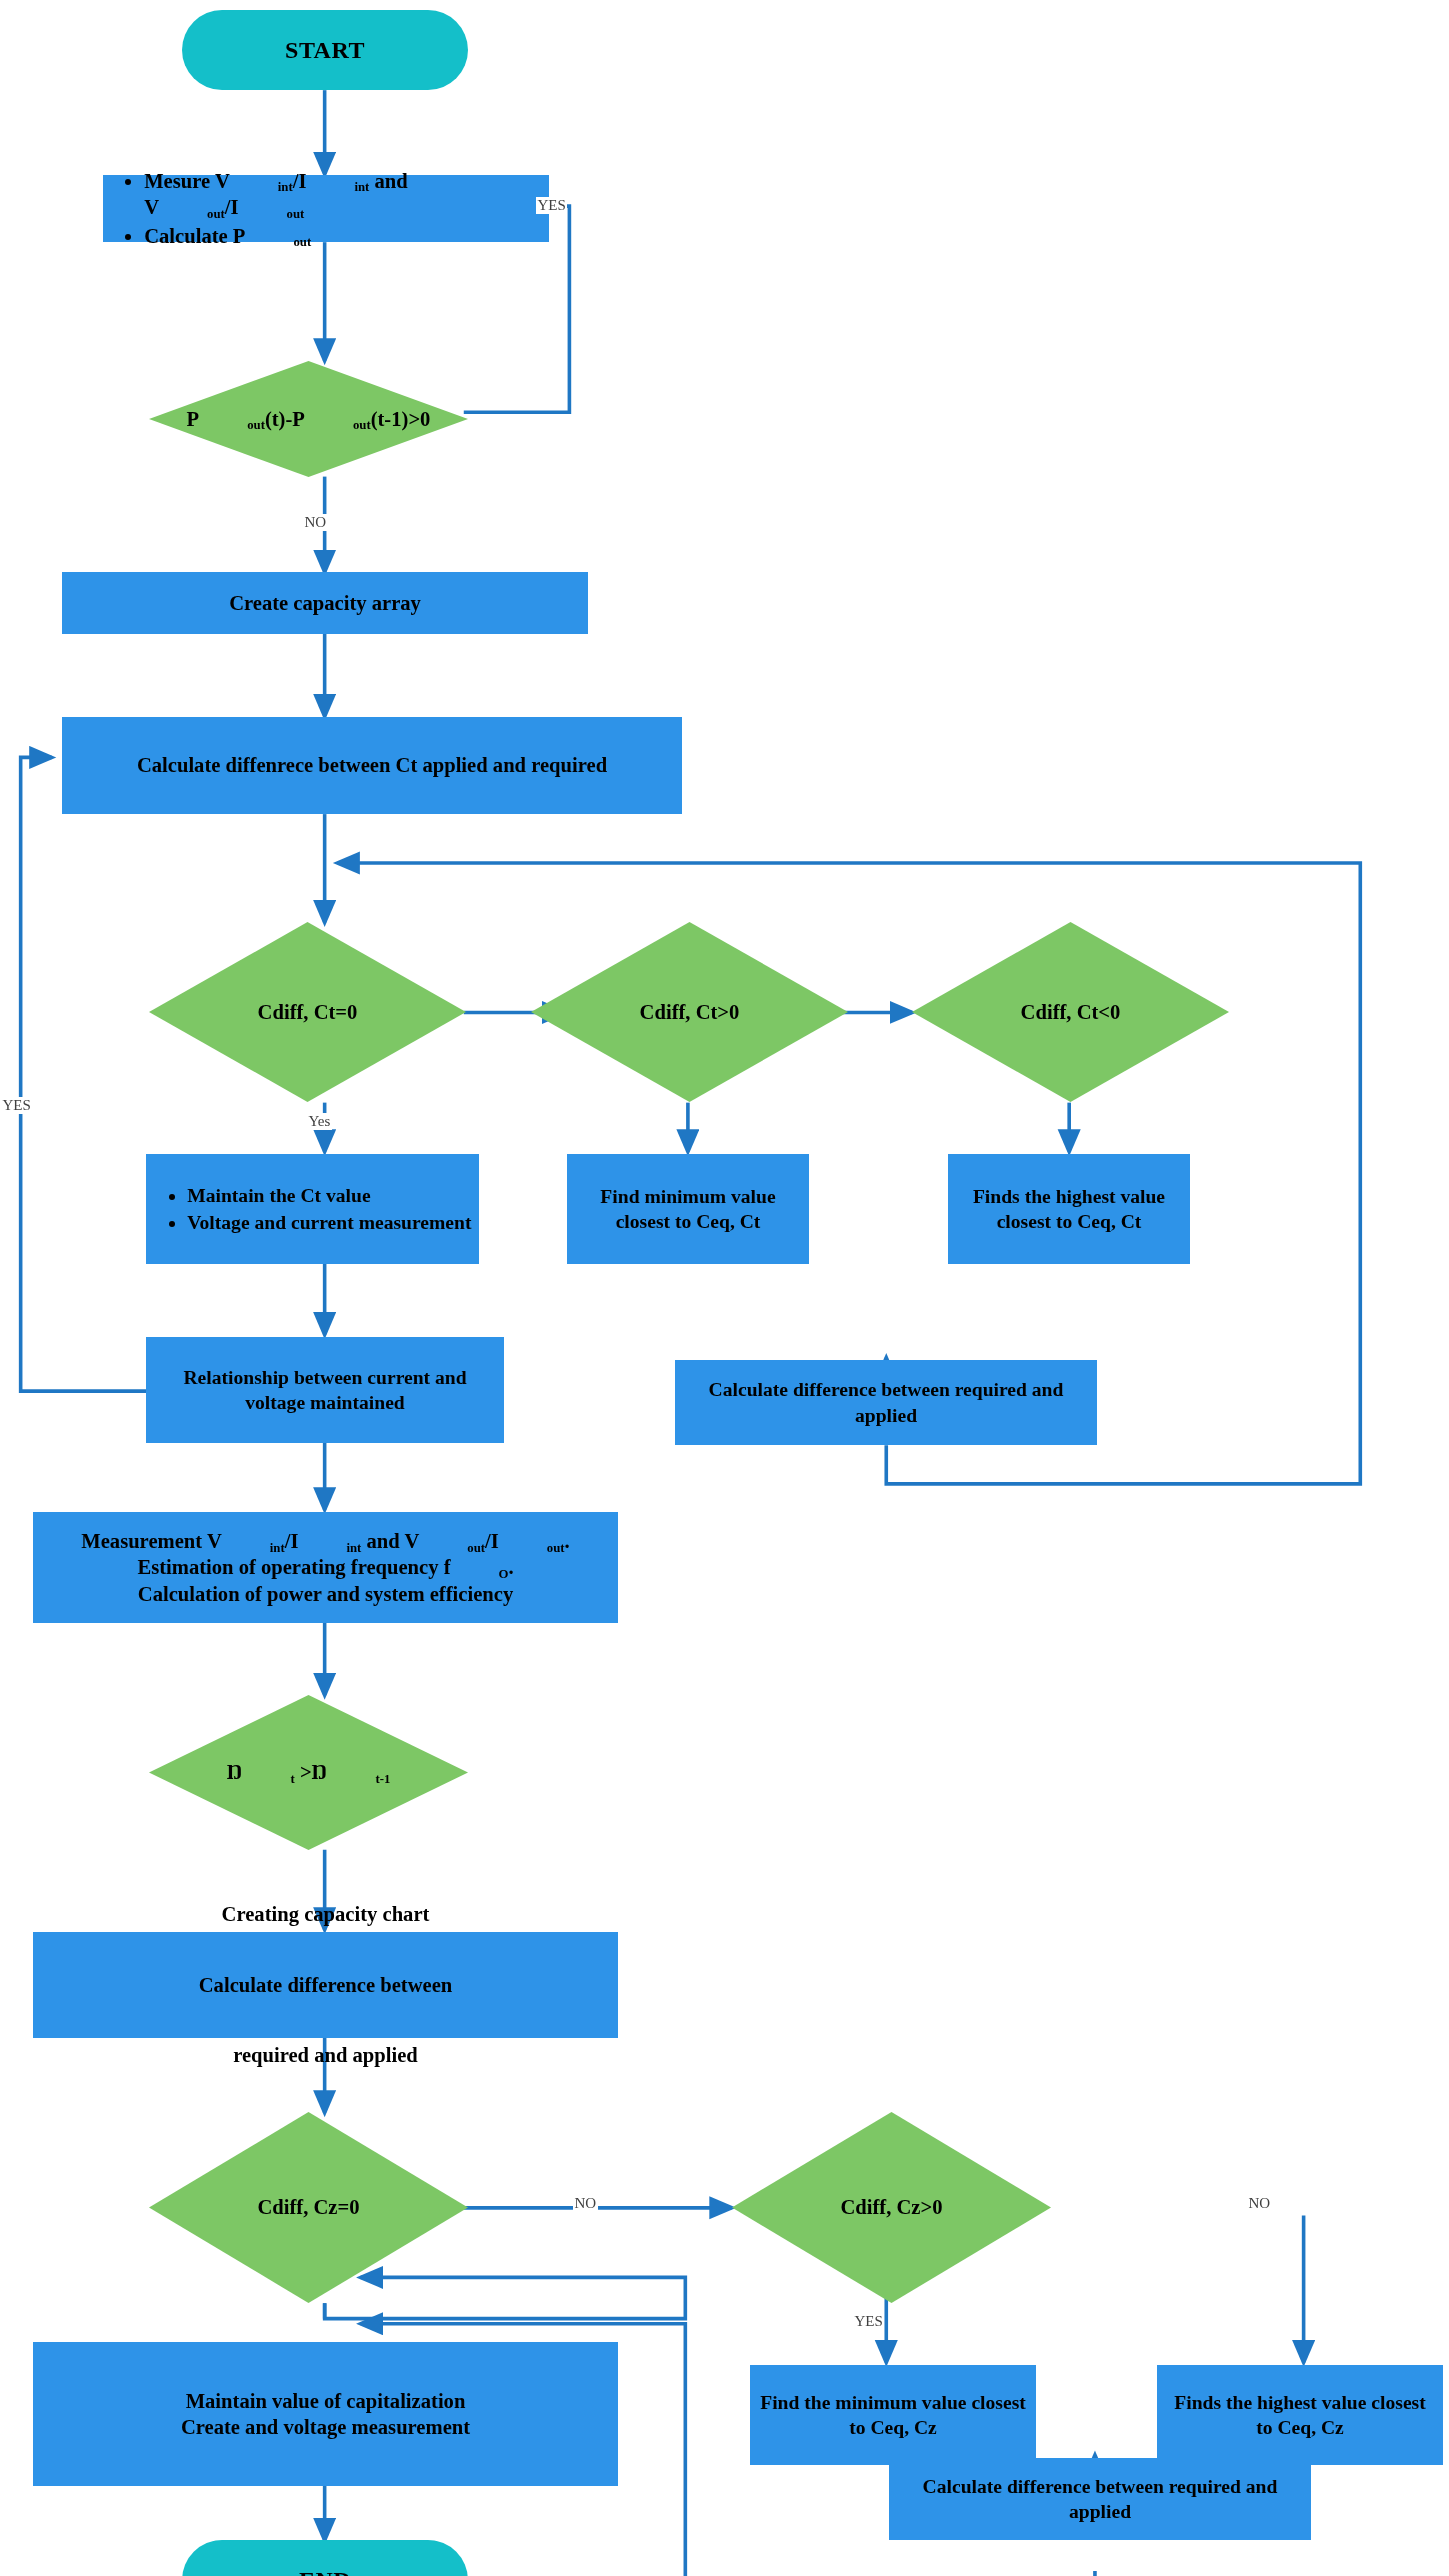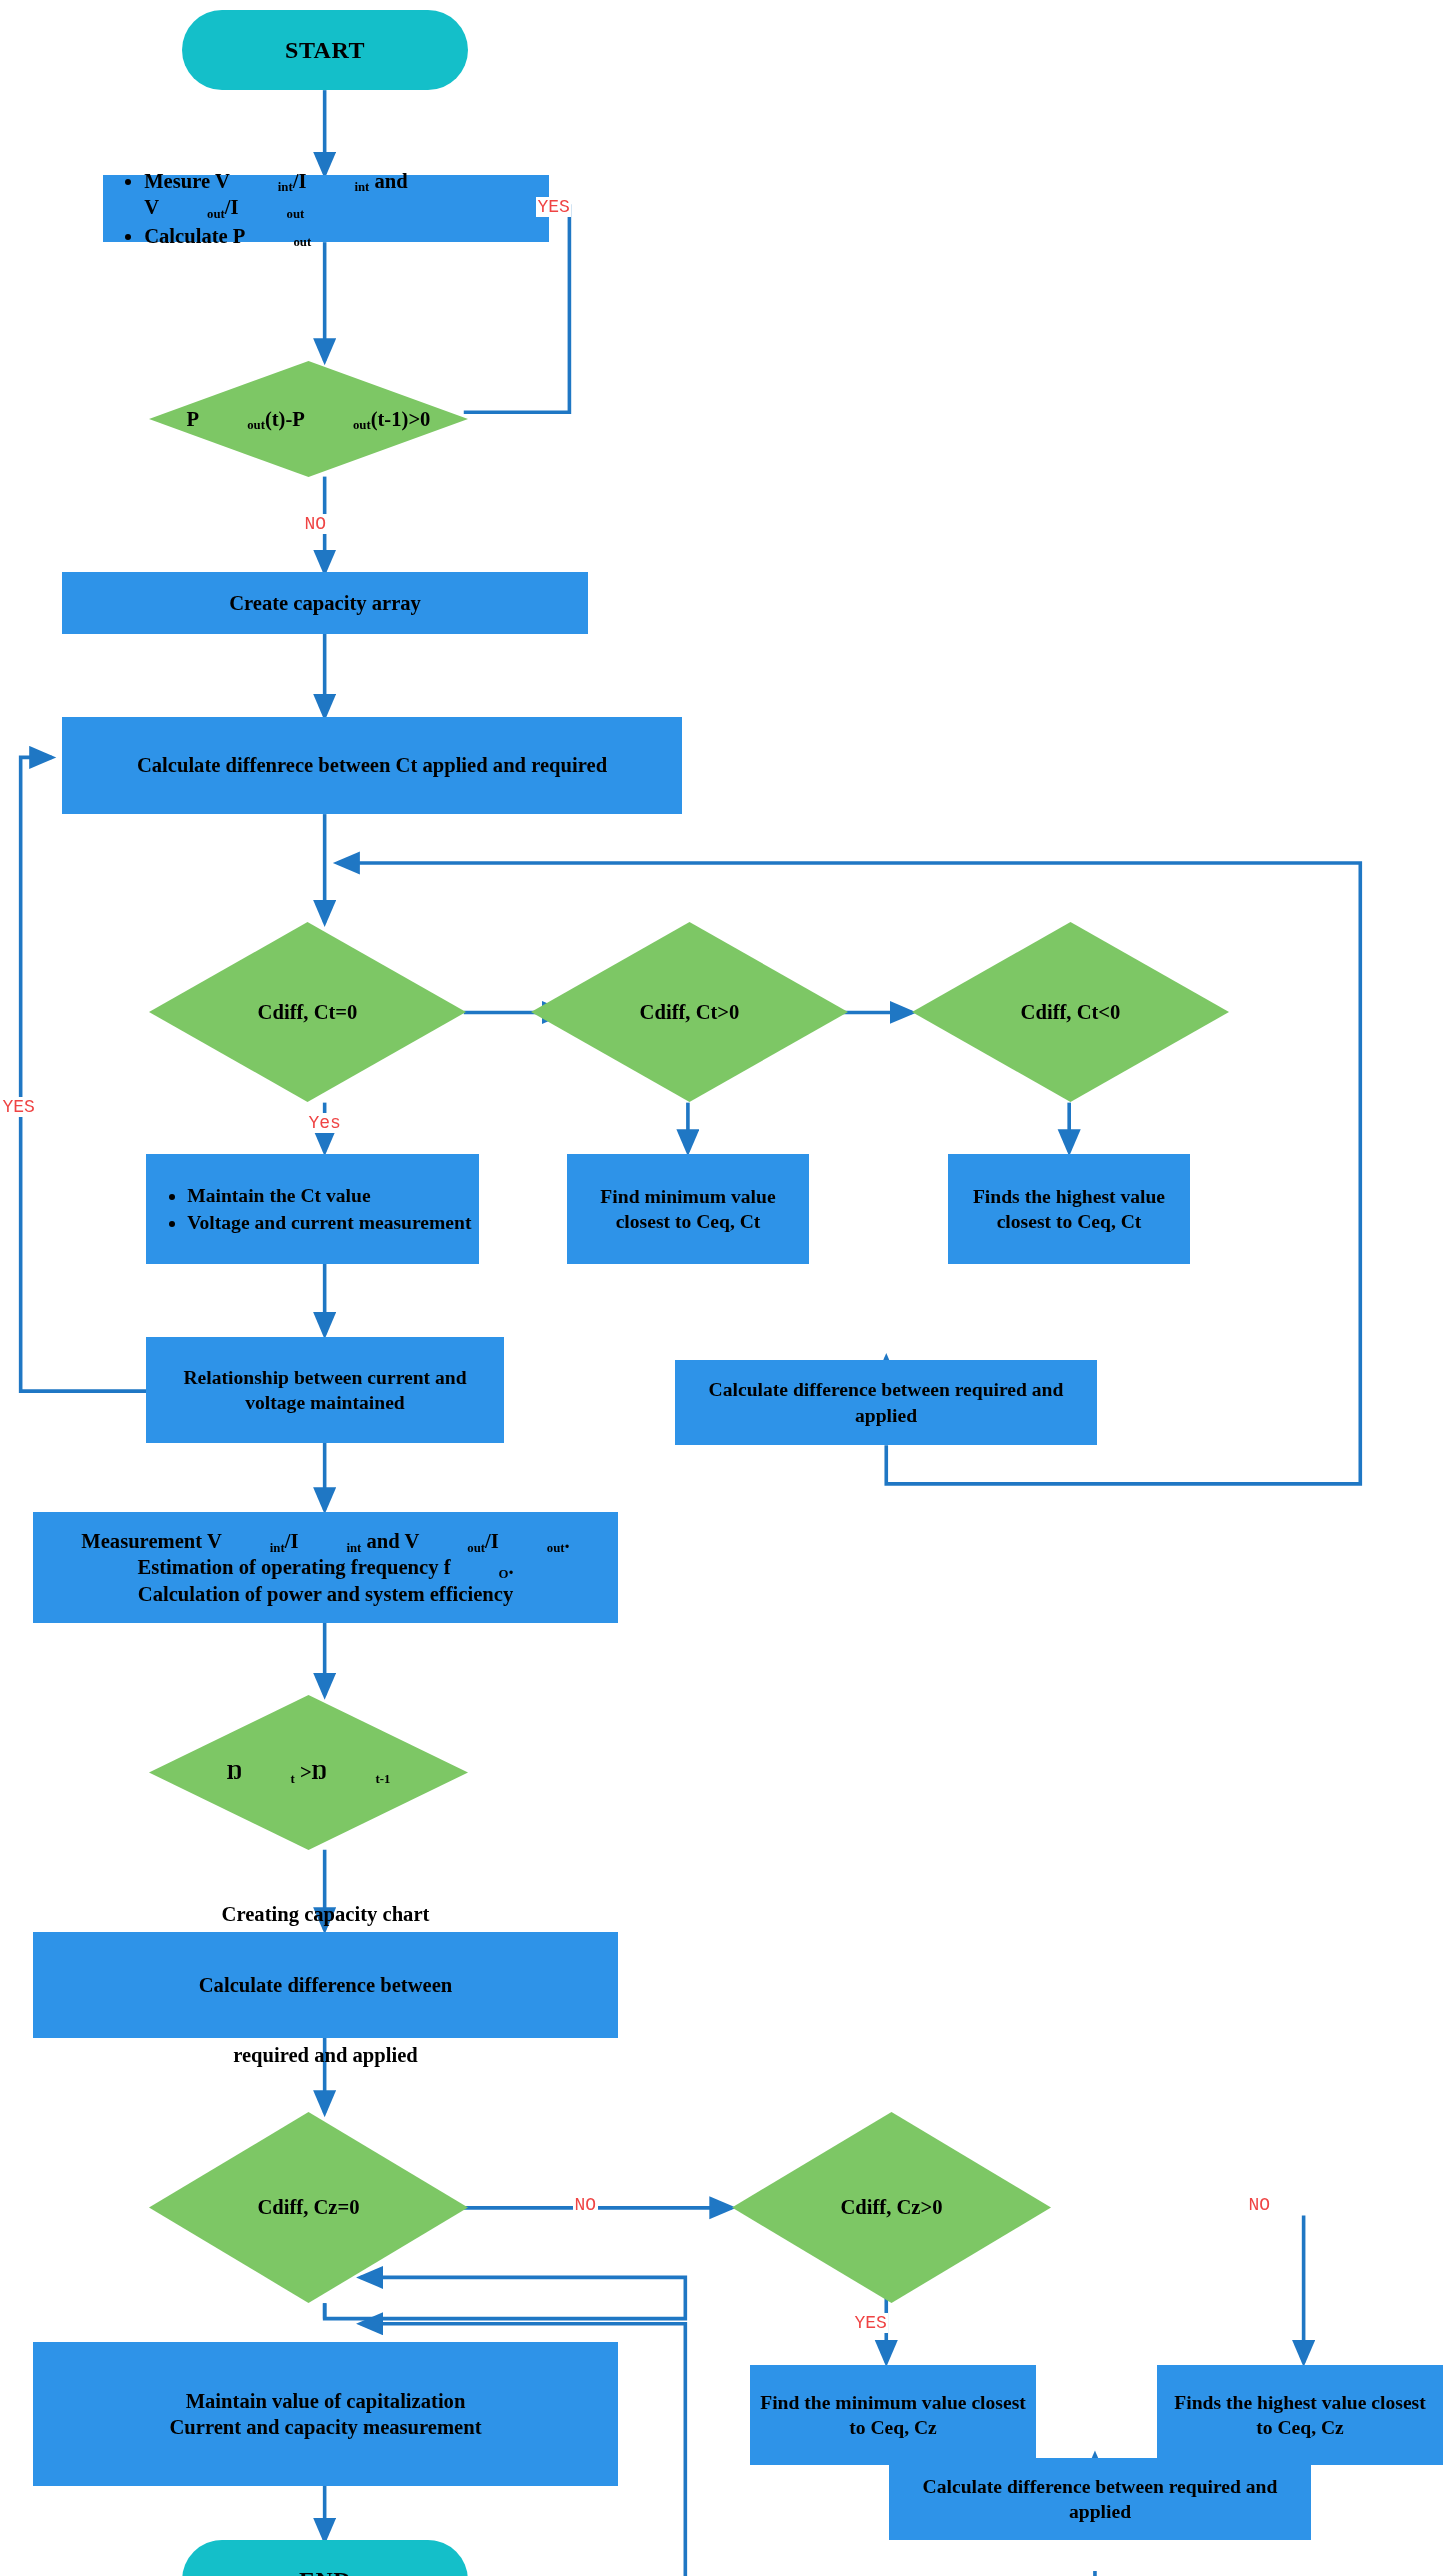--- a/index.html
+++ b/index.html
@@ -57,24 +57,24 @@
   .lines{
     position:absolute;
     left:0;top:0;
     width:1450px;
     height:2670px;
     z-index:1;
     pointer-events:none;
   }
   .edge-label{
     position:absolute;
-    color:#ef4444;
-    font-family:Liberation Mono, monospace;
+    color:#404040;
+    font-family:Liberation Serif, serif;
     font-weight:normal;
-    font-size:18px;
+    font-size:15px;
     z-index:6;
     background:#ffffff;
     padding:0 1.5px;
   }
   sub{font-size:0.62em;vertical-align:baseline;position:relative;top:0.28em;padding-left:48px;}
 </style>
 </head>
 <body>
 
 <div id="canvas">
@@ -233,21 +233,21 @@
     <span>Cdiff, Cz=0</span>
   </div>
 
   <div class="node decision" style="left:732px;top:2112px;width:319px;height:191px;">
     <div class="diamond-shape"></div>
     <span>Cdiff, Cz&gt;0</span>
   </div>
 
   <div class="node process" style="left:33px;top:2342px;width:585px;height:144px;flex-direction:column;">
     <div>Maintain value of capitalization</div>
-    <div>Current and capacity measurement</div>
+    <div>Create and voltage measurement</div>
   </div>
 
   <div class="node process small" style="left:750px;top:2365px;width:286px;height:100px;">Find the minimum value closest to Ceq, Cz</div>
 
   <div class="node process small" style="left:1157px;top:2365px;width:286px;height:100px;">Finds the highest value closest to Ceq, Cz</div>
 
   <div class="node process small" style="left:889px;top:2458px;width:422px;height:82px;">Calculate difference between required and applied</div>
 
   <div class="node terminator" style="left:182px;top:2540px;width:286px;height:80px;">END</div>
 

